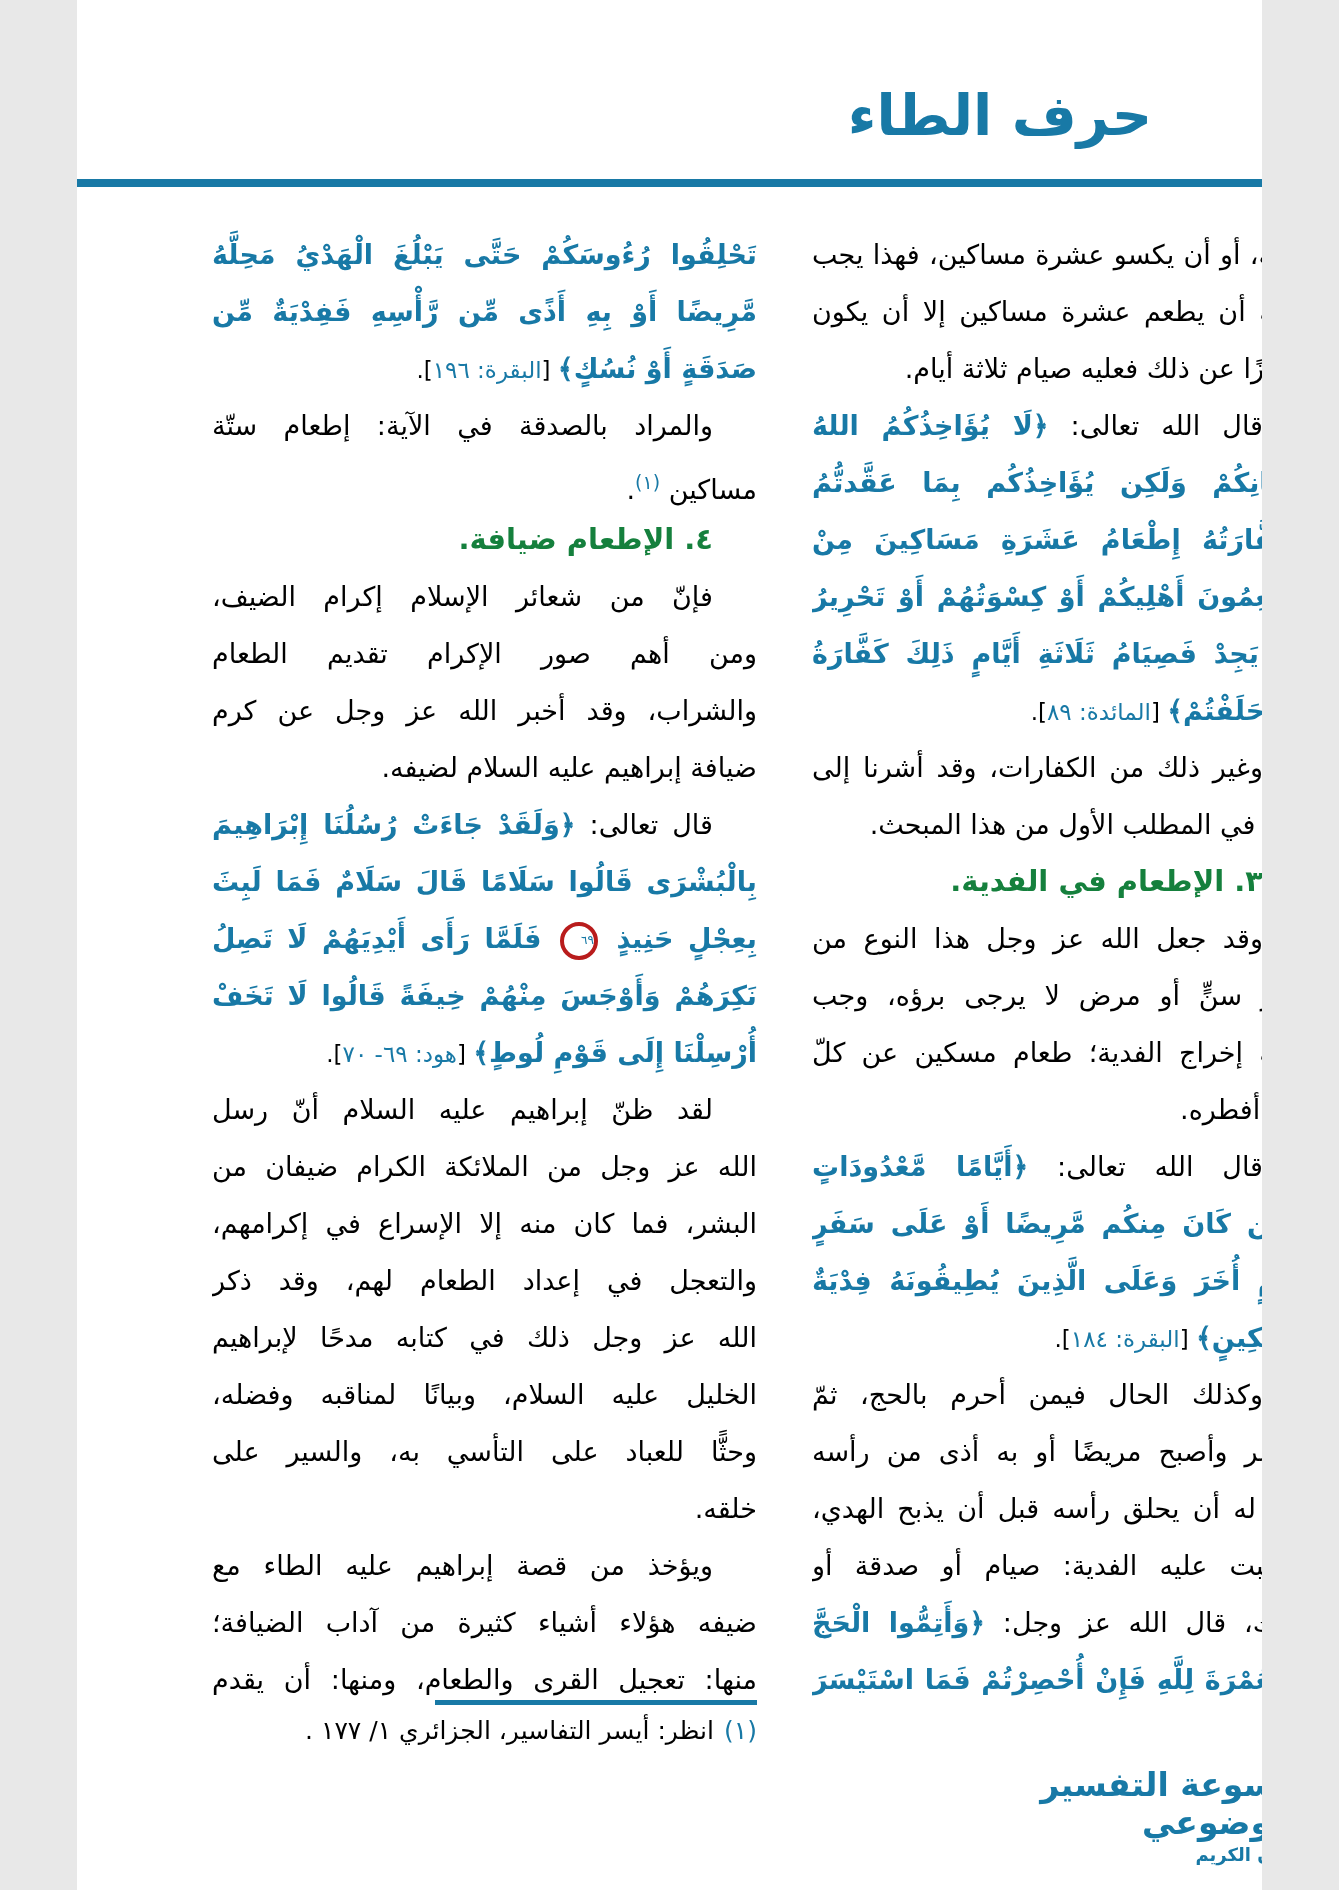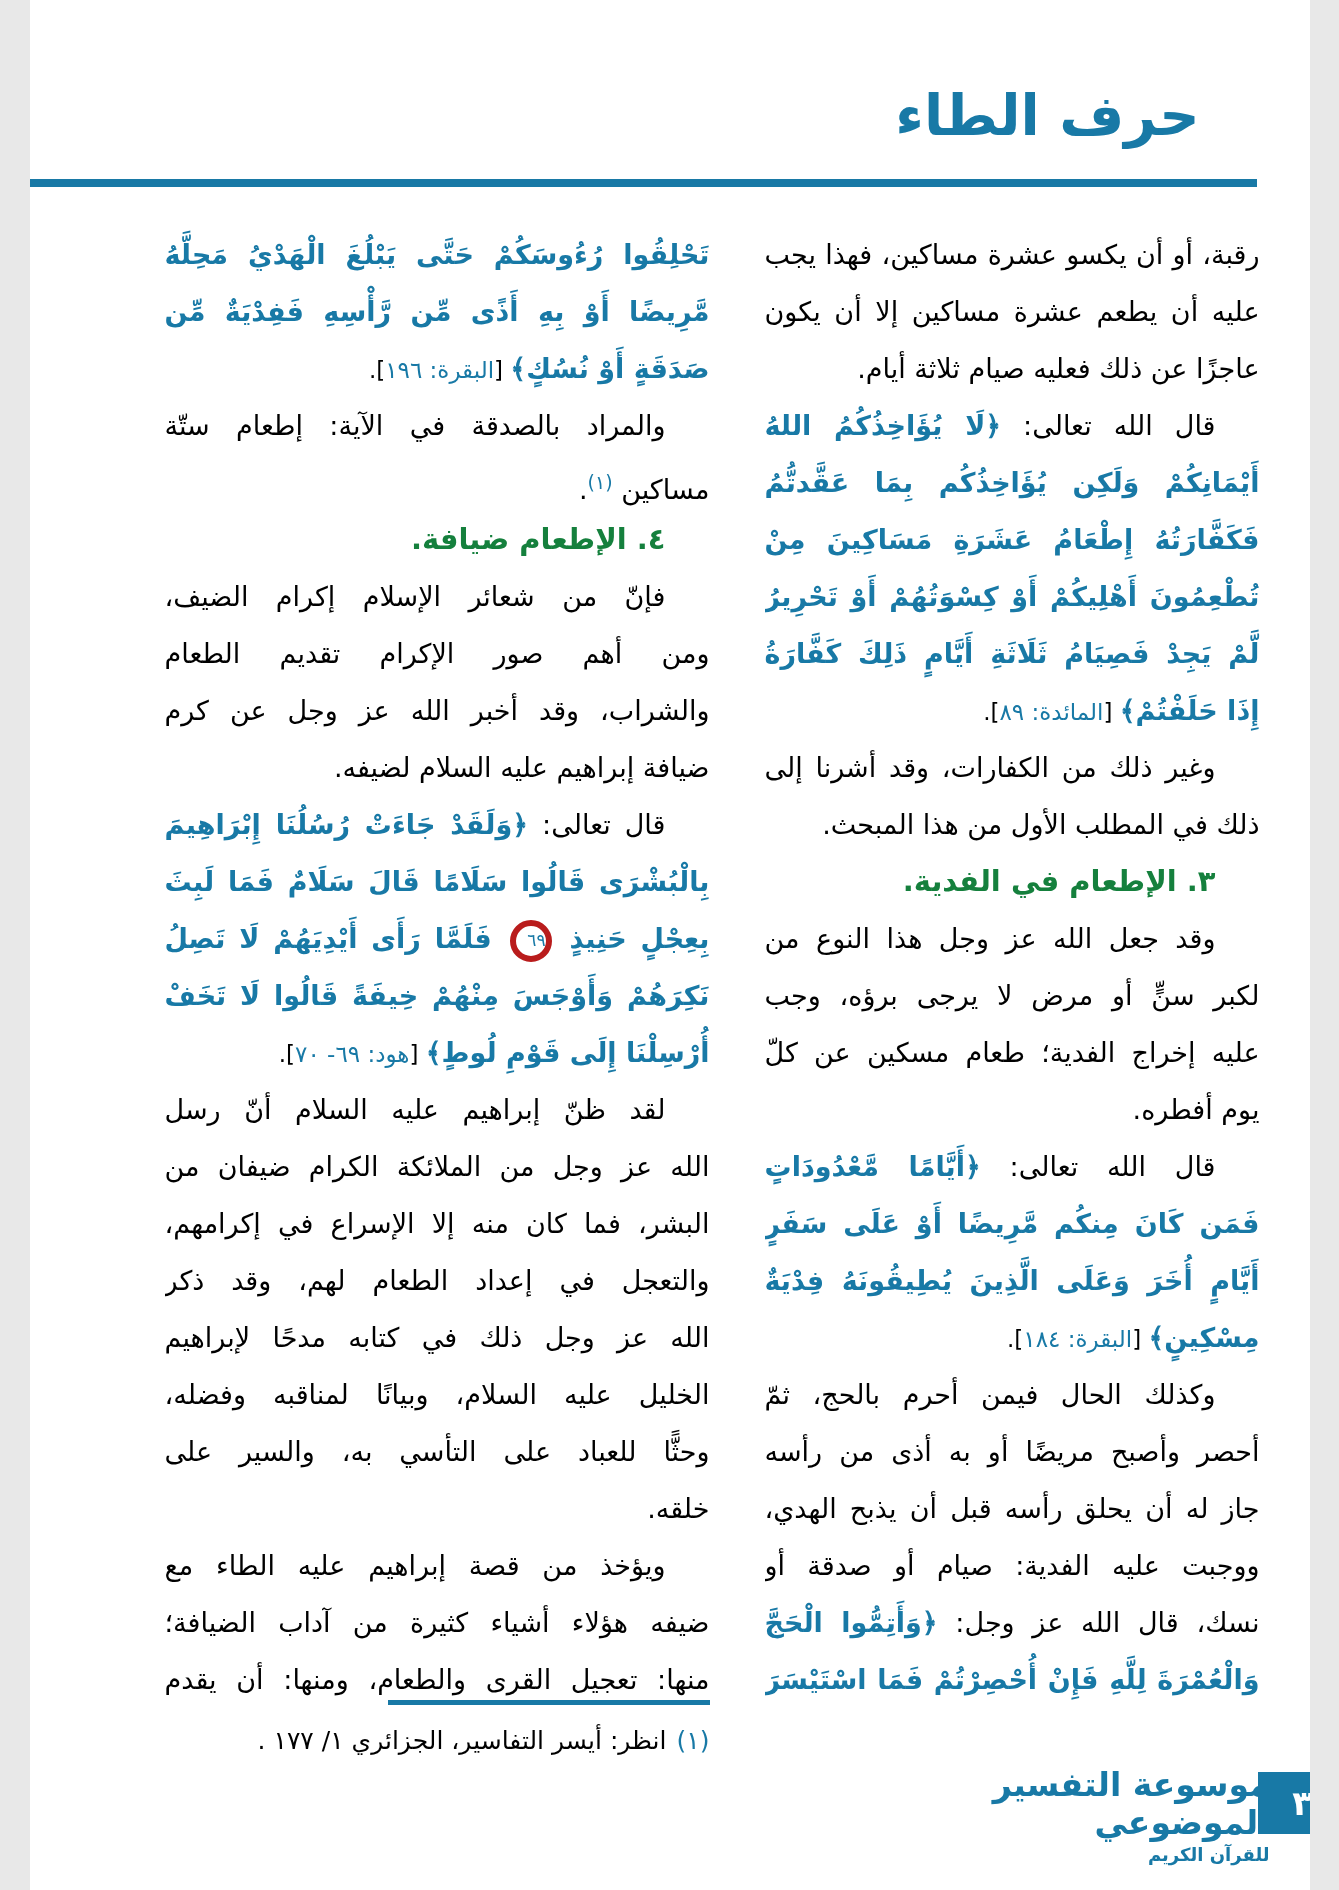--- a/index.html
+++ b/index.html
@@ -1,18 +1,18 @@
 <!DOCTYPE html>
 <html lang="ar" dir="rtl"><head>
 <meta charset="utf-8">
 <style>
   html,body{margin:0;padding:0;background:#e8e8e8;}
   #page{
     position:relative;
-    width:1280px;height:1890px;
+    width:1185px;height:1890px;
     margin:0 auto;
     background:#ffffff;
     overflow:hidden;
     font-family:"DejaVu Sans", sans-serif;
     direction:rtl;
   }
   .chapter-title{
     position:absolute;top:88px;right:110px;
     font-size:56px;font-weight:bold;color:#1879a6;
     line-height:1;
@@ -35,33 +35,33 @@
   .line.nj{text-align:right;text-align-last:right;}
   .line.ind{padding-right:44px;}
   .seg-b{color:#000;}
   .seg-q{color:#1879a6;font-weight:bold;}
   .seg-r{color:#1879a6;font-size:23px;}
   .seg-k{color:#000;font-size:23px;}
   .seg-h{color:#15803d;font-weight:bold;font-size:29px;}
   .seg-fn{color:#1879a6;font-size:19px;vertical-align:super;}
   .seg-v{
     display:inline-block;width:30px;height:30px;line-height:28px;
-    border:6px solid #b91c1c;border-radius:50%;
-    text-align:center;font-size:17px;color:#1879a6;
+    border:4px solid #b91c1c;border-radius:50%;
+    text-align:center;font-size:12px;color:#1879a6;
     margin:0 4px;vertical-align:middle;font-weight:normal;
   }
   .footnote-block{
     position:absolute;left:135px;top:1700px;width:545px;
   }
   .footnote-separator{
     width:322px;height:5px;background:#1879a6;
     margin-right:0;margin-left:auto;
   }
   .footnote-line{
-    margin-top:18px;
+    margin-top:8px;
     font-size:25px;color:#000;line-height:1.4;
   }
   .footnote-line .fn-marker{color:#1879a6;margin-left:10px;}
   .footer-logo{
     position:absolute;left:860px;top:1766px;width:380px;
     color:#1879a6;line-height:1.15;
   }
   .footer-logo .logo-main{font-size:33px;font-weight:bold;}
   .footer-logo .logo-sub{font-size:18px;font-weight:bold;margin-top:3px;}
   .page-badge{

